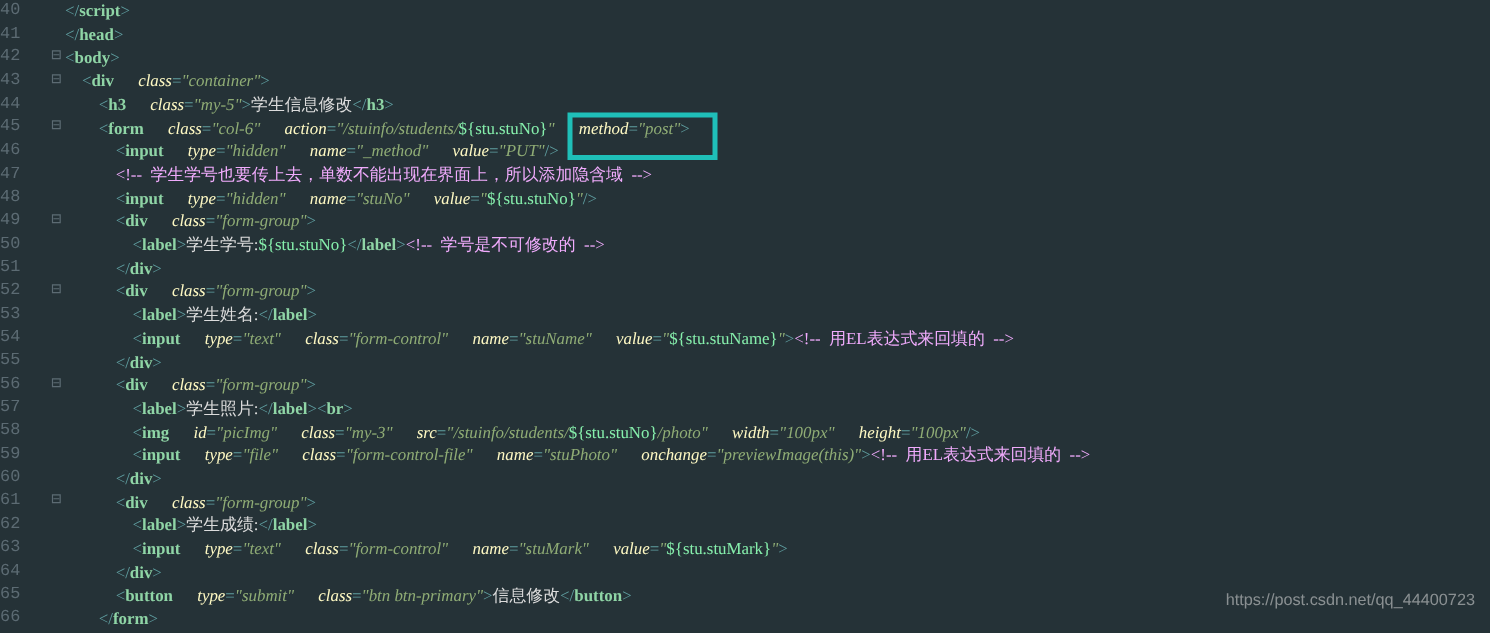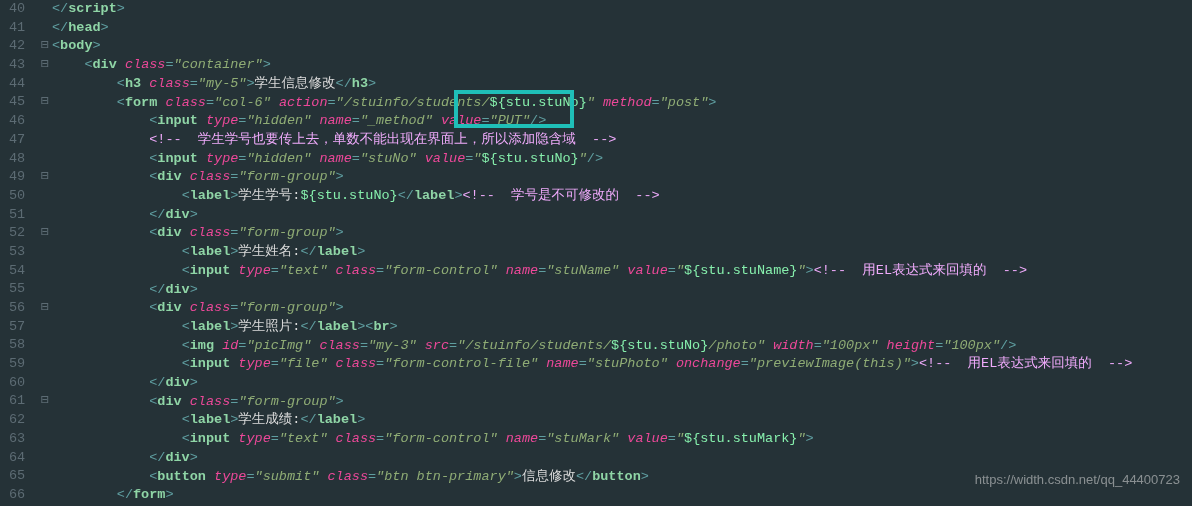--- a/index.html
+++ b/index.html
@@ -13,37 +13,37 @@
     width: 1192px;
     height: 506px;
     position: relative;
   }
   .gutter {
     position: absolute;
     left: 0; top: 0;
     width: 38px;
     height: 506px;
     color: #5c6b73;
-    text-align: center;
+    text-align: left;
     padding-right: 4px;
   }
   .gutter-line { height: 18.7px; }
   .fold {
     position: absolute;
     left: 38px; top: 0;
     width: 14px;
   }
   .fold-mark { color: #5c6b73; height: 18.7px; text-align: center; }
   .code {
     position: absolute;
-    left: 52px; top: 0;
+    left: 52px; top: 0; font-family: Liberation Serif, serif;
   }
   .tag { color: #5f9ea0; }   
   .elem { color: #8fd5a6; font-weight: bold; }
-  .attr { color: #ec4899; font-style: italic; }
+  .attr { color: #fef9c3; font-style: italic; margin-left: 16px; }
   .str { color: #8fac75; font-style: italic; }
   .txt { color: #dcdcdc; }
   .expr2 { color: #86efac; }
   .cmt { color: #f0abfc; }
   .highlight-box {
     position: absolute;
     border: 4px solid #1fbfb8;
     pointer-events: none;
   }
   .watermark {
@@ -58,16 +58,16 @@
 </style>
 </head>
 <body>
 
 
 
 <div class="gutter" id="gutter"><div class="gutter-line">40</div><div class="gutter-line">41</div><div class="gutter-line">42</div><div class="gutter-line">43</div><div class="gutter-line">44</div><div class="gutter-line">45</div><div class="gutter-line">46</div><div class="gutter-line">47</div><div class="gutter-line">48</div><div class="gutter-line">49</div><div class="gutter-line">50</div><div class="gutter-line">51</div><div class="gutter-line">52</div><div class="gutter-line">53</div><div class="gutter-line">54</div><div class="gutter-line">55</div><div class="gutter-line">56</div><div class="gutter-line">57</div><div class="gutter-line">58</div><div class="gutter-line">59</div><div class="gutter-line">60</div><div class="gutter-line">61</div><div class="gutter-line">62</div><div class="gutter-line">63</div><div class="gutter-line">64</div><div class="gutter-line">65</div><div class="gutter-line">66</div></div>
 <div class="fold" id="fold"><div class="fold-mark"></div><div class="fold-mark"></div><div class="fold-mark">⊟</div><div class="fold-mark">⊟</div><div class="fold-mark"></div><div class="fold-mark">⊟</div><div class="fold-mark"></div><div class="fold-mark"></div><div class="fold-mark"></div><div class="fold-mark">⊟</div><div class="fold-mark"></div><div class="fold-mark"></div><div class="fold-mark">⊟</div><div class="fold-mark"></div><div class="fold-mark"></div><div class="fold-mark"></div><div class="fold-mark">⊟</div><div class="fold-mark"></div><div class="fold-mark"></div><div class="fold-mark"></div><div class="fold-mark"></div><div class="fold-mark">⊟</div><div class="fold-mark"></div><div class="fold-mark"></div><div class="fold-mark"></div><div class="fold-mark"></div><div class="fold-mark"></div></div>
 <div class="code" id="code"><div><span class="tag">&lt;/</span><span class="elem">script</span><span class="tag">&gt;</span></div><div><span class="tag">&lt;/</span><span class="elem">head</span><span class="tag">&gt;</span></div><div><span class="tag">&lt;</span><span class="elem">body</span><span class="tag">&gt;</span></div><div><span class="txt">    </span><span class="tag">&lt;</span><span class="elem">div</span><span class="txt"> </span><span class="attr">class</span><span class="tag">=</span><span class="str">"container"</span><span class="tag">&gt;</span></div><div><span class="txt">        </span><span class="tag">&lt;</span><span class="elem">h3</span><span class="txt"> </span><span class="attr">class</span><span class="tag">=</span><span class="str">"my-5"</span><span class="tag">&gt;</span><span class="txt">学生信息修改</span><span class="tag">&lt;/</span><span class="elem">h3</span><span class="tag">&gt;</span></div><div><span class="txt">        </span><span class="tag">&lt;</span><span class="elem">form</span><span class="txt"> </span><span class="attr">class</span><span class="tag">=</span><span class="str">"col-6"</span><span class="txt"> </span><span class="attr">action</span><span class="tag">=</span><span class="str">"/stuinfo/students/</span><span class="expr2">${stu.stuNo}</span><span class="str">"</span><span class="txt"> </span><span class="attr">method</span><span class="tag">=</span><span class="str">"post"</span><span class="tag">&gt;</span></div><div><span class="txt">            </span><span class="tag">&lt;</span><span class="elem">input</span><span class="txt"> </span><span class="attr">type</span><span class="tag">=</span><span class="str">"hidden"</span><span class="txt"> </span><span class="attr">name</span><span class="tag">=</span><span class="str">"_method"</span><span class="txt"> </span><span class="attr">value</span><span class="tag">=</span><span class="str">"PUT"</span><span class="tag">/&gt;</span></div><div><span class="txt">            </span><span class="cmt">&lt;!--  学生学号也要传上去，单数不能出现在界面上，所以添加隐含域  --&gt;</span></div><div><span class="txt">            </span><span class="tag">&lt;</span><span class="elem">input</span><span class="txt"> </span><span class="attr">type</span><span class="tag">=</span><span class="str">"hidden"</span><span class="txt"> </span><span class="attr">name</span><span class="tag">=</span><span class="str">"stuNo"</span><span class="txt"> </span><span class="attr">value</span><span class="tag">=</span><span class="str">"</span><span class="expr2">${stu.stuNo}</span><span class="str">"</span><span class="tag">/&gt;</span></div><div><span class="txt">            </span><span class="tag">&lt;</span><span class="elem">div</span><span class="txt"> </span><span class="attr">class</span><span class="tag">=</span><span class="str">"form-group"</span><span class="tag">&gt;</span></div><div><span class="txt">                </span><span class="tag">&lt;</span><span class="elem">label</span><span class="tag">&gt;</span><span class="txt">学生学号:</span><span class="expr2">${stu.stuNo}</span><span class="tag">&lt;/</span><span class="elem">label</span><span class="tag">&gt;</span><span class="cmt">&lt;!--  学号是不可修改的  --&gt;</span></div><div><span class="txt">            </span><span class="tag">&lt;/</span><span class="elem">div</span><span class="tag">&gt;</span></div><div><span class="txt">            </span><span class="tag">&lt;</span><span class="elem">div</span><span class="txt"> </span><span class="attr">class</span><span class="tag">=</span><span class="str">"form-group"</span><span class="tag">&gt;</span></div><div><span class="txt">                </span><span class="tag">&lt;</span><span class="elem">label</span><span class="tag">&gt;</span><span class="txt">学生姓名:</span><span class="tag">&lt;/</span><span class="elem">label</span><span class="tag">&gt;</span></div><div><span class="txt">                </span><span class="tag">&lt;</span><span class="elem">input</span><span class="txt"> </span><span class="attr">type</span><span class="tag">=</span><span class="str">"text"</span><span class="txt"> </span><span class="attr">class</span><span class="tag">=</span><span class="str">"form-control"</span><span class="txt"> </span><span class="attr">name</span><span class="tag">=</span><span class="str">"stuName"</span><span class="txt"> </span><span class="attr">value</span><span class="tag">=</span><span class="str">"</span><span class="expr2">${stu.stuName}</span><span class="str">"</span><span class="tag">&gt;</span><span class="cmt">&lt;!--  用EL表达式来回填的  --&gt;</span></div><div><span class="txt">            </span><span class="tag">&lt;/</span><span class="elem">div</span><span class="tag">&gt;</span></div><div><span class="txt">            </span><span class="tag">&lt;</span><span class="elem">div</span><span class="txt"> </span><span class="attr">class</span><span class="tag">=</span><span class="str">"form-group"</span><span class="tag">&gt;</span></div><div><span class="txt">                </span><span class="tag">&lt;</span><span class="elem">label</span><span class="tag">&gt;</span><span class="txt">学生照片:</span><span class="tag">&lt;/</span><span class="elem">label</span><span class="tag">&gt;&lt;</span><span class="elem">br</span><span class="tag">&gt;</span></div><div><span class="txt">                </span><span class="tag">&lt;</span><span class="elem">img</span><span class="txt"> </span><span class="attr">id</span><span class="tag">=</span><span class="str">"picImg"</span><span class="txt"> </span><span class="attr">class</span><span class="tag">=</span><span class="str">"my-3"</span><span class="txt"> </span><span class="attr">src</span><span class="tag">=</span><span class="str">"/stuinfo/students/</span><span class="expr2">${stu.stuNo}</span><span class="str">/photo"</span><span class="txt"> </span><span class="attr">width</span><span class="tag">=</span><span class="str">"100px"</span><span class="txt"> </span><span class="attr">height</span><span class="tag">=</span><span class="str">"100px"</span><span class="tag">/&gt;</span></div><div><span class="txt">                </span><span class="tag">&lt;</span><span class="elem">input</span><span class="txt"> </span><span class="attr">type</span><span class="tag">=</span><span class="str">"file"</span><span class="txt"> </span><span class="attr">class</span><span class="tag">=</span><span class="str">"form-control-file"</span><span class="txt"> </span><span class="attr">name</span><span class="tag">=</span><span class="str">"stuPhoto"</span><span class="txt"> </span><span class="attr">onchange</span><span class="tag">=</span><span class="str">"previewImage(this)"</span><span class="tag">&gt;</span><span class="cmt">&lt;!--  用EL表达式来回填的  --&gt;</span></div><div><span class="txt">            </span><span class="tag">&lt;/</span><span class="elem">div</span><span class="tag">&gt;</span></div><div><span class="txt">            </span><span class="tag">&lt;</span><span class="elem">div</span><span class="txt"> </span><span class="attr">class</span><span class="tag">=</span><span class="str">"form-group"</span><span class="tag">&gt;</span></div><div><span class="txt">                </span><span class="tag">&lt;</span><span class="elem">label</span><span class="tag">&gt;</span><span class="txt">学生成绩:</span><span class="tag">&lt;/</span><span class="elem">label</span><span class="tag">&gt;</span></div><div><span class="txt">                </span><span class="tag">&lt;</span><span class="elem">input</span><span class="txt"> </span><span class="attr">type</span><span class="tag">=</span><span class="str">"text"</span><span class="txt"> </span><span class="attr">class</span><span class="tag">=</span><span class="str">"form-control"</span><span class="txt"> </span><span class="attr">name</span><span class="tag">=</span><span class="str">"stuMark"</span><span class="txt"> </span><span class="attr">value</span><span class="tag">=</span><span class="str">"</span><span class="expr2">${stu.stuMark}</span><span class="str">"</span><span class="tag">&gt;</span></div><div><span class="txt">            </span><span class="tag">&lt;/</span><span class="elem">div</span><span class="tag">&gt;</span></div><div><span class="txt">            </span><span class="tag">&lt;</span><span class="elem">button</span><span class="txt"> </span><span class="attr">type</span><span class="tag">=</span><span class="str">"submit"</span><span class="txt"> </span><span class="attr">class</span><span class="tag">=</span><span class="str">"btn btn-primary"</span><span class="tag">&gt;</span><span class="txt">信息修改</span><span class="tag">&lt;/</span><span class="elem">button</span><span class="tag">&gt;</span></div><div><span class="txt">        </span><span class="tag">&lt;/</span><span class="elem">form</span><span class="tag">&gt;</span></div></div>
 <div class="highlight-box" id="hl" style="left: 454px; top: 90px; width: 120px; height: 38px;"></div>
-<div class="watermark">https://width.csdn.net/qq_44400723</div>
+<div class="watermark">https://post.csdn.net/qq_44400723</div>
 
 
 
 
 </body></html>

